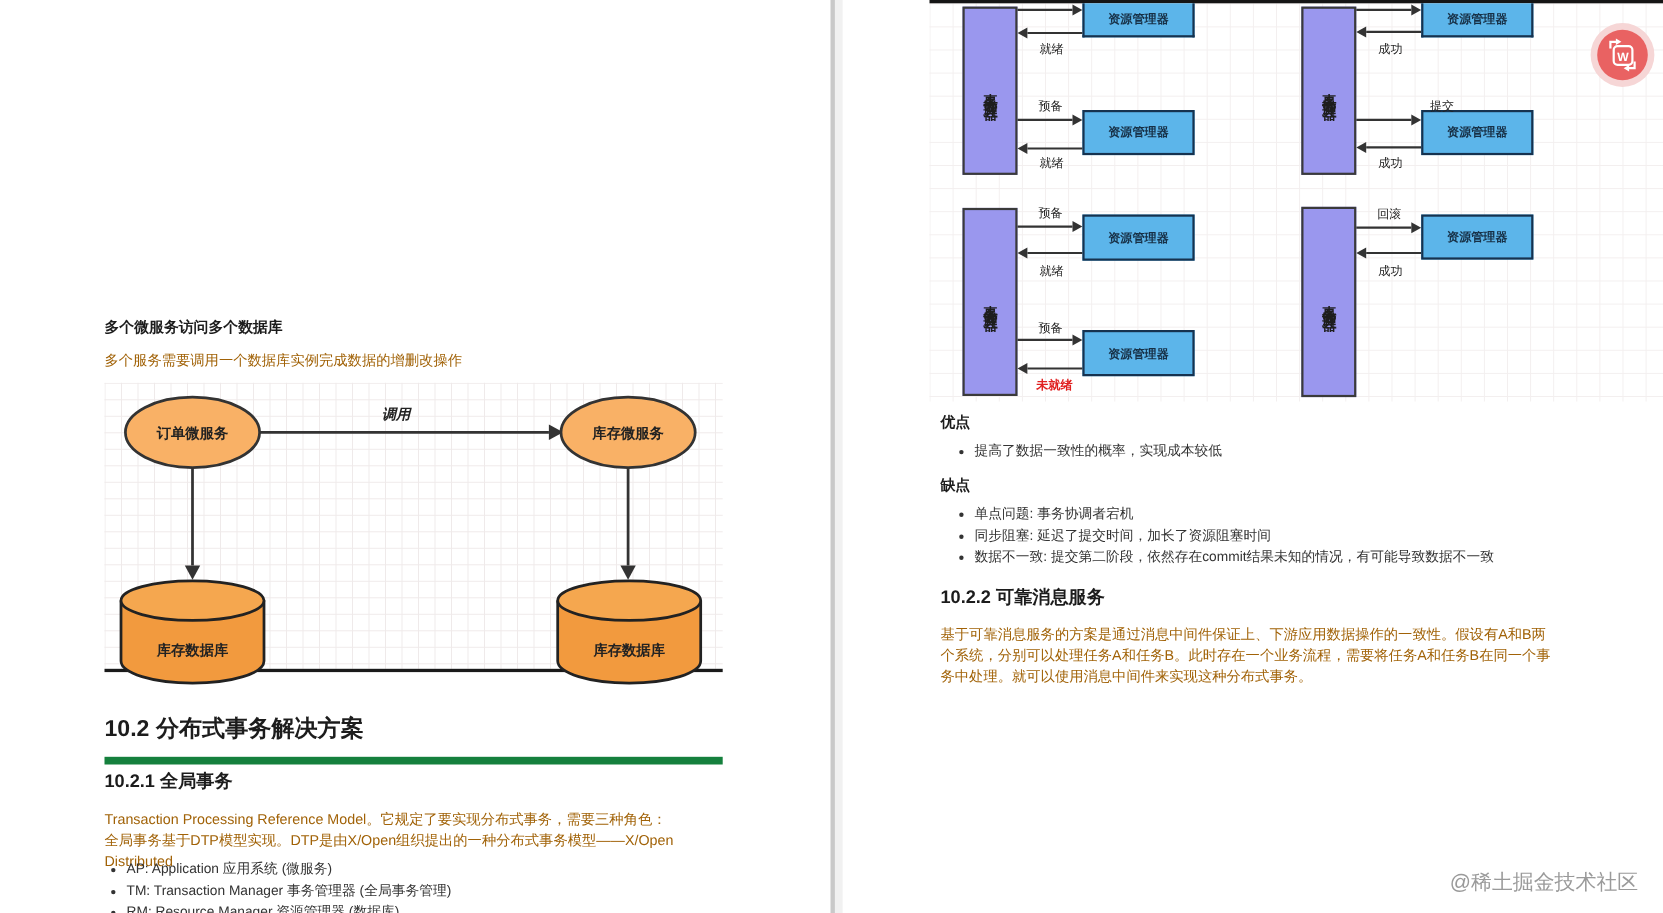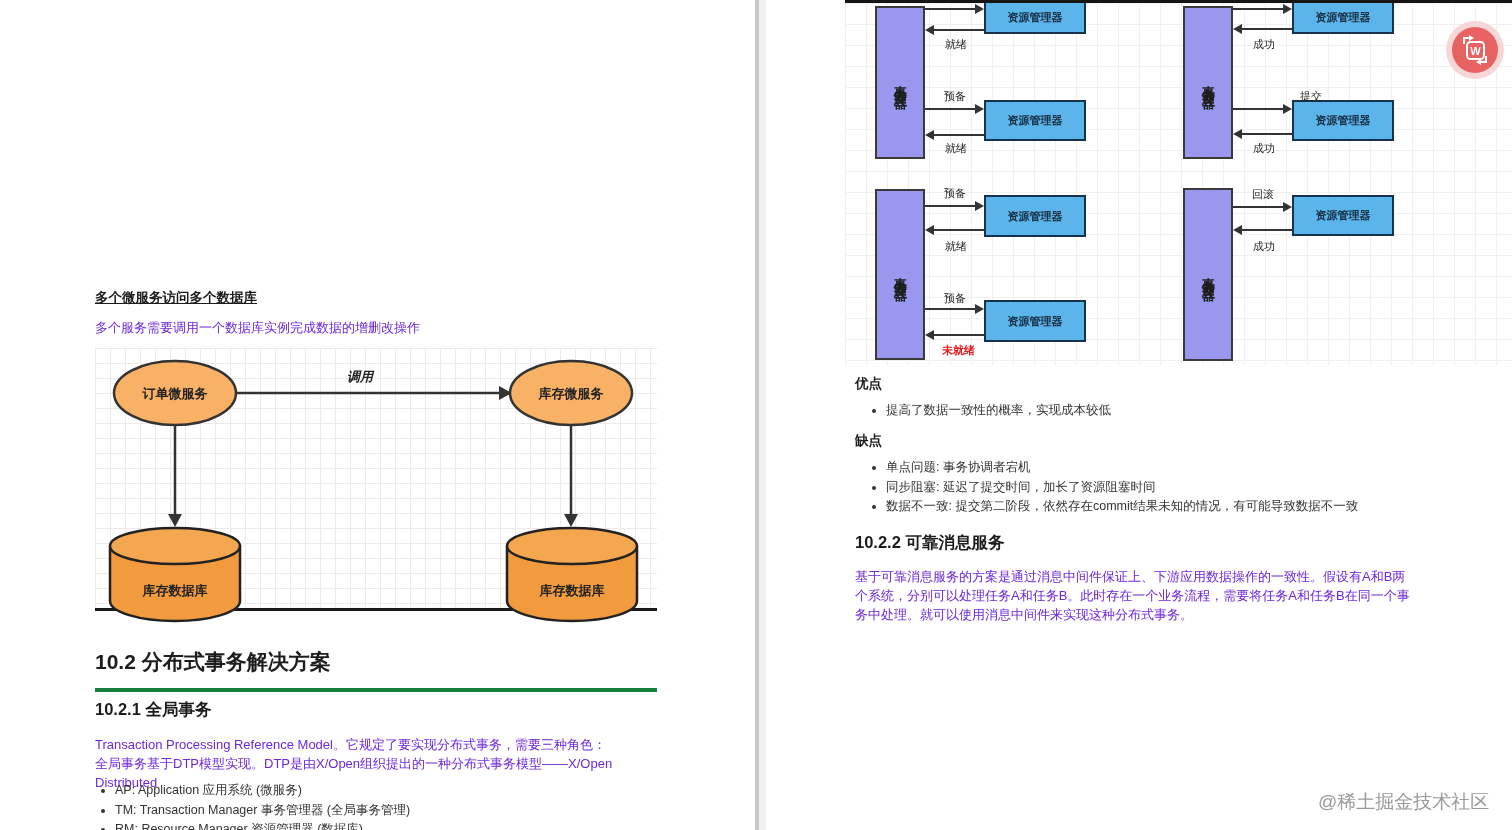--- a/index.html
+++ b/index.html
@@ -3,24 +3,24 @@
 <meta charset="utf-8">
 <style>
   html,body{margin:0;padding:0;}
   body{font-family:"Liberation Sans",sans-serif;background:#fff;}
   #canvas{position:relative;width:1512px;height:830px;background:#fff;overflow:hidden;}
   .abs{position:absolute;}
   .grid{background-color:#fff;background-image:linear-gradient(to right,#efeaea 1px,transparent 1px),linear-gradient(to bottom,#efeaea 1px,transparent 1px);background-size:15px 15px;}
   .rgrid{background-color:#fff;background-image:linear-gradient(to right,#f3efef 1px,transparent 1px),linear-gradient(to bottom,#f3efef 1px,transparent 1px);background-size:21px 21px;}
   .divider{position:absolute;left:755px;top:0;width:4px;height:830px;background:#c9c9c9;}
   .divider2{position:absolute;left:759px;top:0;width:7px;height:830px;background:#f1f1f1;}
-  h2.sec{font-size:21px;font-weight:700;color:#1c1c1c;margin:0;padding:0 0 12px 0;border-bottom:4px solid #15803d;}
+  h2.sec{font-size:21px;font-weight:700;color:#1c1c1c;margin:0;padding:0 0 12px 0;border-bottom:7px solid #15803d;}
   h3.sec{font-size:16.5px;font-weight:700;color:#1c1c1c;margin:0;}
   h4.sec{font-size:13.5px;font-weight:700;color:#1c1c1c;margin:0;}
-  p.body{font-size:13px;color:#6d28d9;margin:0;line-height:19px;}
+  p.body{font-size:13px;color:#a16207;margin:0;line-height:19px;}
   ul.blist{margin:0;padding:0 0 0 18px;}
   ul.blist li{font-size:12.5px;color:#333;line-height:19.5px;}
   .tmbox{position:absolute;background:#9a97ee;border:2px solid #3a3a3a;display:flex;align-items:center;justify-content:center;box-sizing:border-box;}
   .tmbox span{writing-mode:vertical-lr;text-orientation:upright;font-size:13px;font-weight:700;color:#1e1e1e;letter-spacing:3px;}
   .rmbox{position:absolute;background:#5cb5ea;border:2px solid #16324f;display:flex;align-items:center;justify-content:center;box-sizing:border-box;font-size:11px;font-weight:700;color:#173046;}
   .rmbox.cut{border-top:none;}
   .alabel{position:absolute;font-size:11px;color:#222;}
   .alabel.red{color:#e02020;font-weight:700;}
   .wm-main{position:absolute;right:8px;top:763px;font-size:43px;font-weight:800;color:#141414;letter-spacing:0px;white-space:nowrap;z-index:4;}
   .wm-sec{position:absolute;left:1318px;top:789px;font-size:19px;color:rgba(145,145,145,.92);white-space:nowrap;z-index:5;}
@@ -29,21 +29,21 @@
 </style>
 </head>
 <body>
 
 <div id="canvas">
 
   <div class="divider2"></div>
   <div class="divider"></div>
 
 
-  <h4 class="sec abs" style="left:95px;top:289px;text-decoration:underline;">多个微服务访问多个数据库</h4>
+  <h4 class="sec abs" style="left:95px;top:289px;">多个微服务访问多个数据库</h4>
   <p class="body abs" style="left:95px;top:318px;">多个服务需要调用一个数据库实例完成数据的增删改操作</p>
 
   <div class="abs grid" style="left:95px;top:348px;width:562px;height:263px;border-bottom:3px solid #1a1a1a;box-sizing:border-box;">
     <svg width="562" height="290" viewBox="0 0 562 290">
       <line x1="141" y1="45" x2="404" y2="45" stroke="#333" stroke-width="2.5"></line>
       <polygon points="404,38 417,45 404,52" fill="#333"></polygon>
       <text x="265" y="33" text-anchor="middle" font-size="13" font-weight="bold" font-style="italic" fill="#222">调用</text>
       <ellipse cx="80" cy="45" rx="61" ry="32" fill="#f9b166" stroke="#333" stroke-width="2.5"></ellipse>
       <text x="80" y="50" text-anchor="middle" font-size="13" font-weight="bold" fill="#222">订单微服务</text>
       <ellipse cx="476" cy="45" rx="61" ry="32" fill="#f9b166" stroke="#333" stroke-width="2.5"></ellipse>

